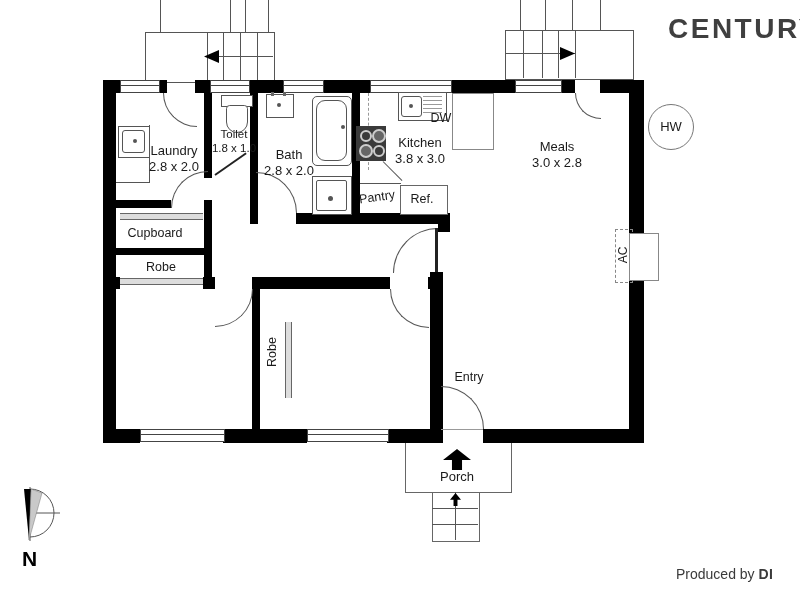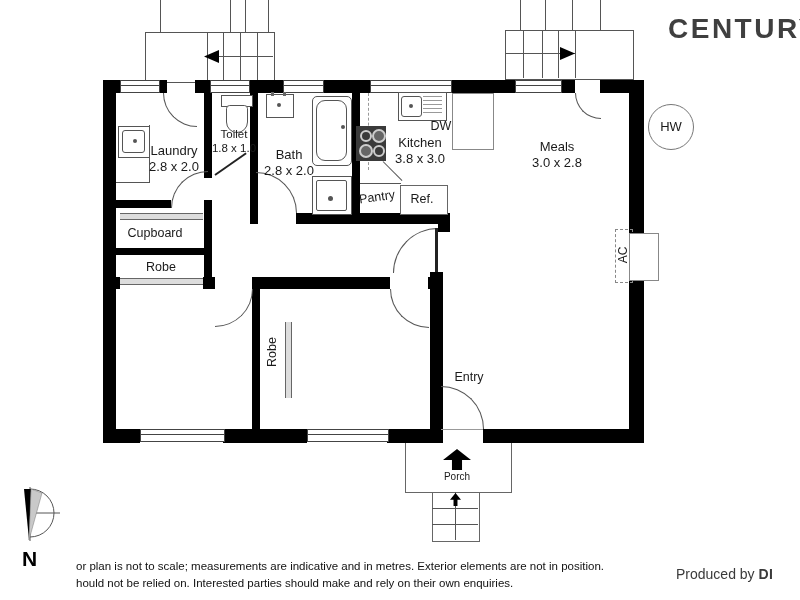--- a/index.html
+++ b/index.html
@@ -155,21 +155,21 @@
 
   <div class="abs" style="left:648px;top:104px;width:44px;height:44px;border:1px solid #777;border-radius:50%;text-align:center;line-height:44px;font-size:13px">
     <span>HW</span>
   </div>
   <div class="abs" style="left:615px;top:229px;width:16px;height:52px;border:1px dashed #888"></div>
   <div class="abs" style="left:629px;top:233px;width:28px;height:46px;border:1px solid #888;background:#fff"></div>
   <div class="feature rot90" style="left:623px;top:255px;font-size:12px">AC</div>
 
   <div class="abs" style="left:405px;top:443px;width:105px;height:49px;border:1px solid #666;border-top:none"></div>
   <div class="arrow arrow-up" style="left:443px;top:449px;width:28px;height:21px"></div>
-  <div class="feature" style="left:457px;top:476px;font-size:10px">Porch</div>
+  <div class="feature" style="left:457px;top:476px;font-size:13px">Porch</div>
   <div class="abs" style="left:432px;top:492px;width:46px;height:48px;border:1px solid #666"></div>
   <div class="gline" style="left:432px;top:508px;width:46px;height:1px"></div>
   <div class="gline" style="left:432px;top:524px;width:46px;height:1px"></div>
   <div class="gline" style="left:455px;top:492px;width:1px;height:48px"></div>
   <div class="arrow arrow-up" style="left:450px;top:493px;width:11px;height:13px"></div>
 
   <div class="label" style="left:174px;top:159px">
     <div>Laundry</div>
     <div>2.8 x 2.0</div>
   </div>
@@ -188,35 +188,31 @@
   <div class="label" style="left:557px;top:155px">
     <div>Meals</div>
     <div>3.0 x 2.8</div>
   </div>
 
   <div class="feature" style="left:155px;top:233px">Cupboard</div>
   <div class="feature" style="left:161px;top:267px">Robe</div>
   <div class="feature rot90" style="left:272px;top:352px">Robe</div>
   <div class="feature" style="left:377px;top:197px;transform:translate(-50%,-50%) rotate(-8deg)">Pantry</div>
   <div class="feature" style="left:422px;top:199px">Ref.</div>
-  <div class="feature" style="left:441px;top:126px">DW</div>
+  <div class="feature" style="left:441px;top:118px">DW</div>
   <div class="feature" style="left:469px;top:377px">Entry</div>
 
   <svg width="72" height="92" viewBox="0 0 72 92" style="position:absolute;left:0;top:482px">
     <path d="M 30 7 A 24 24 0 0 1 30 55" fill="none" stroke="#555" stroke-width="1"></path>
     <line x1="30" y1="5" x2="30" y2="59" stroke="#555" stroke-width="1"></line>
     <line x1="30" y1="31" x2="60" y2="31" stroke="#555" stroke-width="1"></line>
     <polygon points="29,58 24,7 31,7" fill="#000"></polygon>
     <polygon points="29,58 31,7 42,11" fill="#c9c9c9" stroke="#777" stroke-width="0.5"></polygon>
     <text x="22" y="84" font-family="Liberation Sans, sans-serif" font-size="21" font-weight="bold" fill="#000">N</text>
   </svg>
 
   <div id="logo">CENTURY</div>
   <div id="produced">
     <span>Produced by</span>
     <b>DI</b>
   </div>
-  <div id="disclaimer">
-    <div>or plan is not to scale; measurements are indicative and in metres. Exterior elements are not in position.</div>
-    <div>hould not be relied on. Interested parties should make and rely on their own enquiries.</div>
-  </div>
 
 </div>
 
 </body></html>

